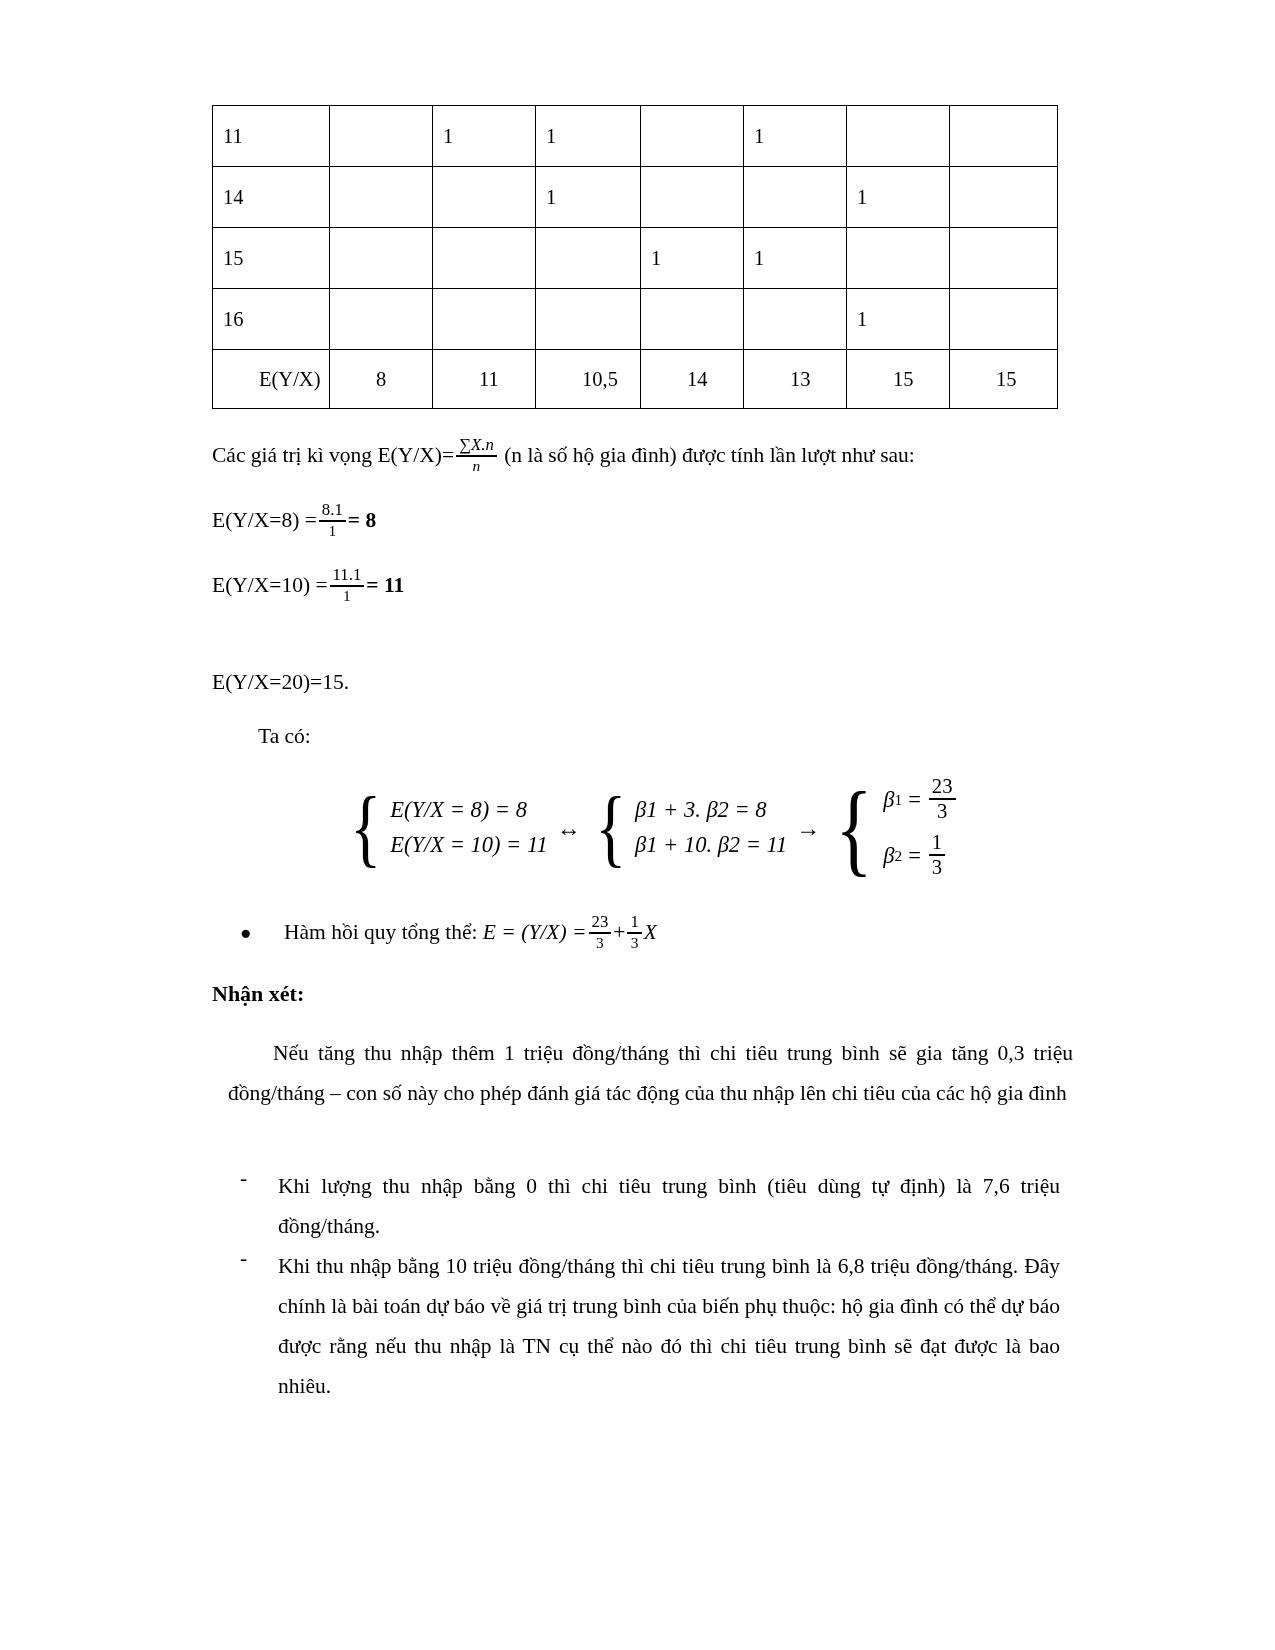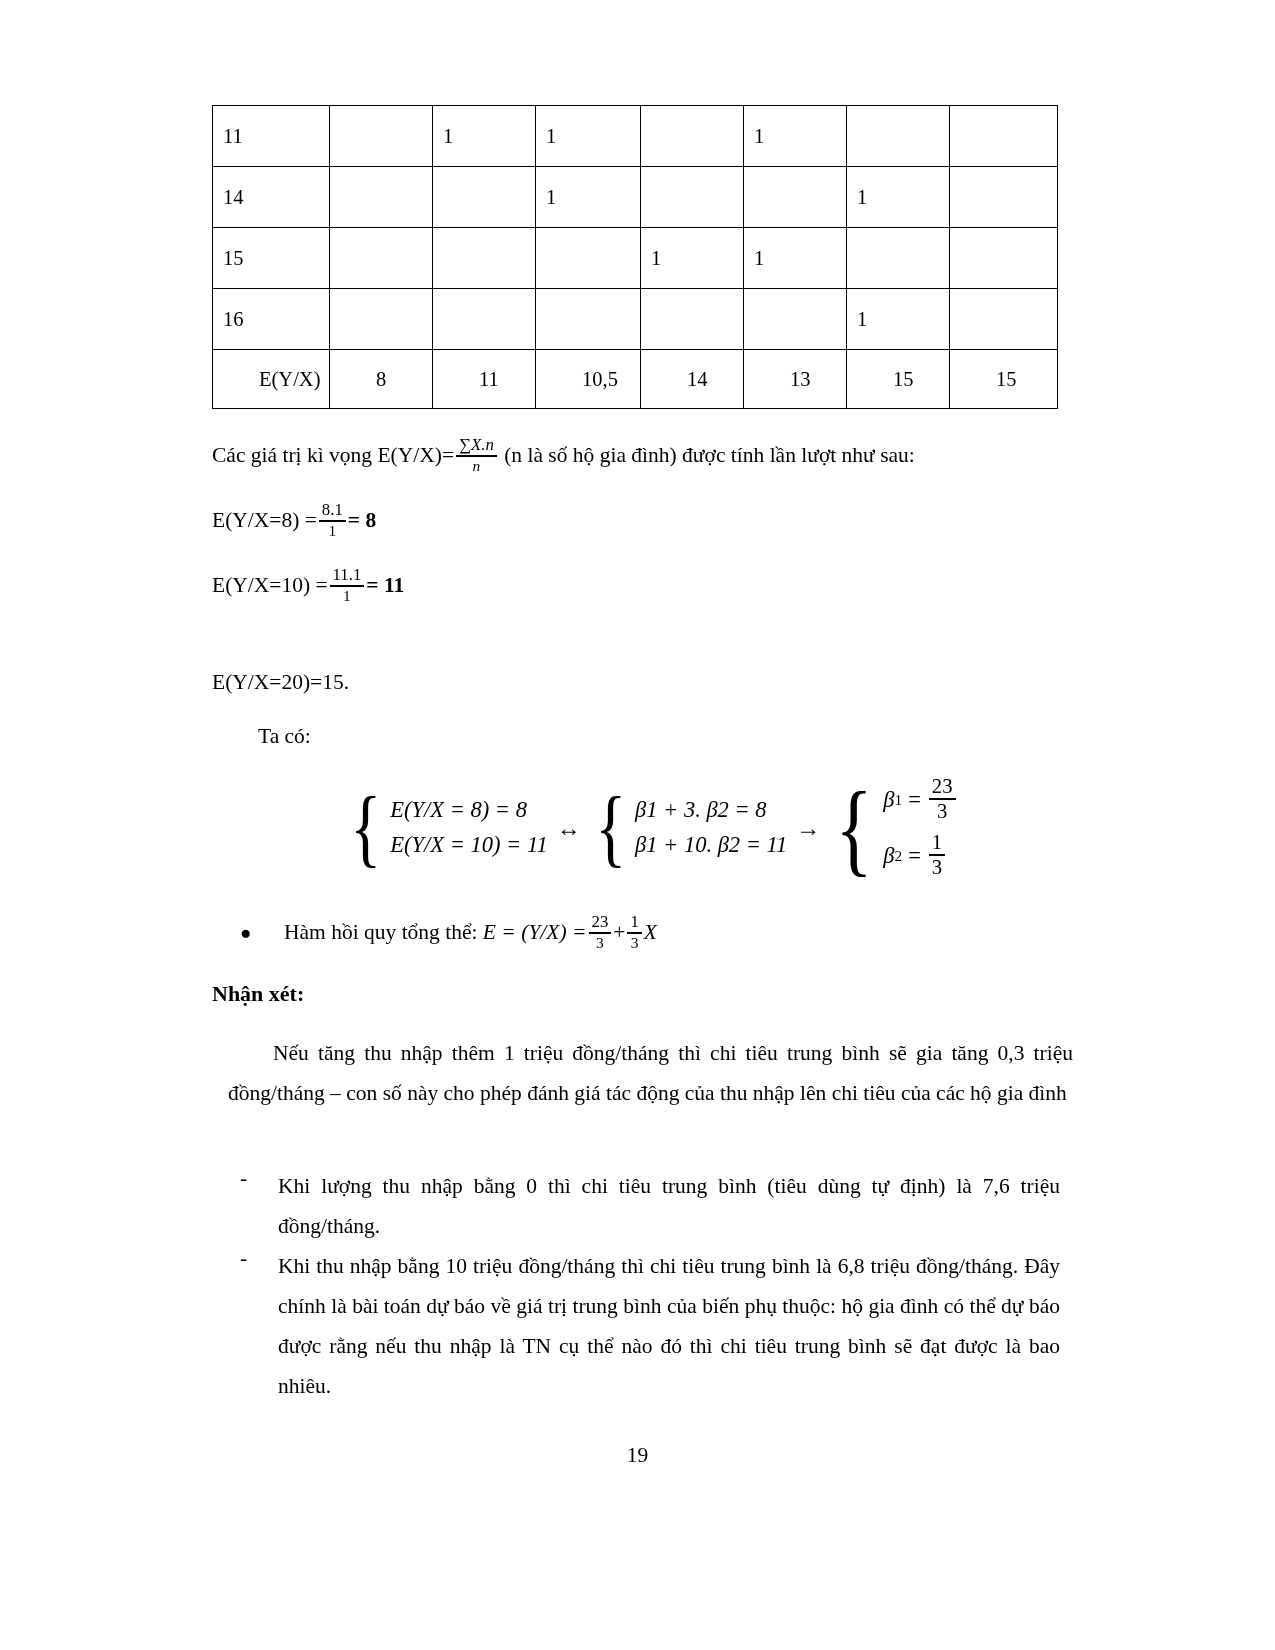--- a/index.html
+++ b/index.html
@@ -322,15 +322,14 @@
   <div class="dash-item" style="left:240px; top:1166px; width:820px;">
     <span class="dash-mark">-</span>
     <span class="dash-body justify-block" style="width:782px;">Khi lượng thu nhập bằng 0 thì chi tiêu trung bình (tiêu dùng tự định) là 7,6 triệu đồng/tháng.</span>
   </div>
 
   <div class="dash-item" style="left:240px; top:1246px; width:820px;">
     <span class="dash-mark">-</span>
     <span class="dash-body justify-block" style="width:782px;">Khi thu nhập bằng 10 triệu đồng/tháng thì chi tiêu trung bình là 6,8 triệu đồng/tháng. Đây chính là bài toán dự báo về giá trị trung bình của biến phụ thuộc: hộ gia đình có thể dự báo được rằng nếu thu nhập là TN cụ thể nào đó thì chi tiêu trung bình sẽ đạt được là bao nhiêu.</span>
   </div>
 
-  <div class="page-number">19</div>
 
 </div>
 
 </body></html>

